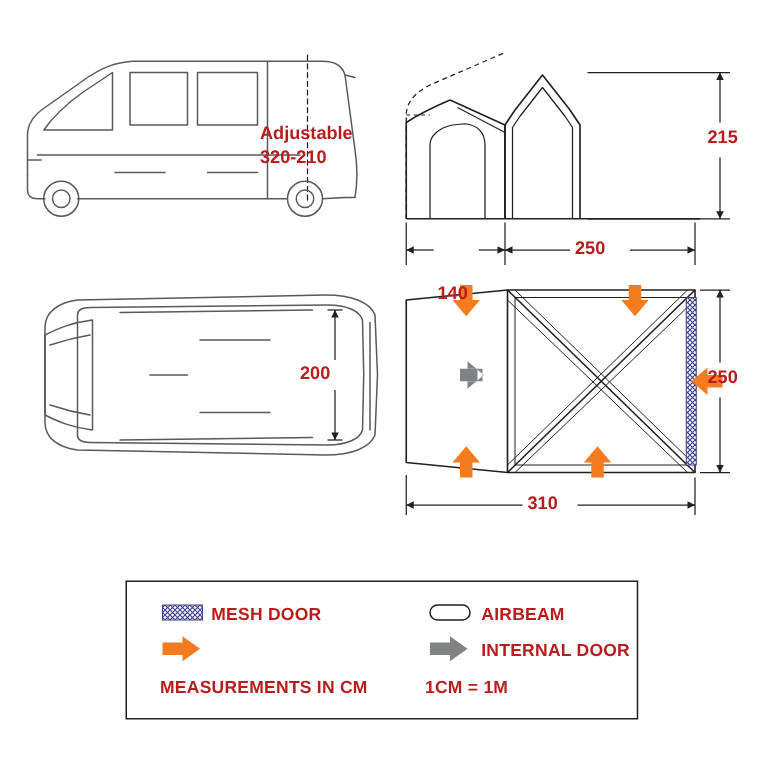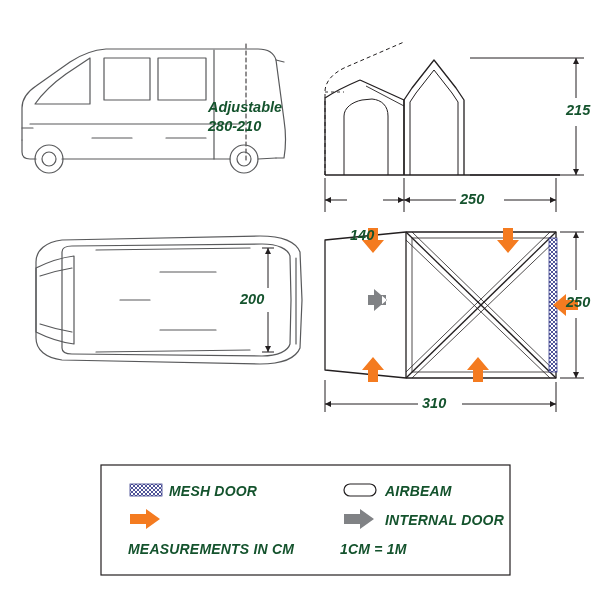--- a/index.html
+++ b/index.html
@@ -23,23 +23,22 @@
   }
   svg.diagram {
     position: absolute;
     left: 0; top: 0;
     width: 610px;
     height: 610px;
   }
   .lbl {
     position: absolute;
     font-family: "Liberation Sans", sans-serif;
-    color: #14532d;
+    color: #b91c1c;
     white-space: nowrap;
-    font-style: italic;
   }
   .lbl-adjust {
     font-size: 14.5px;
     font-weight: 700;
     line-height: 19px;
   }
   .dim {
     font-size: 14.5px;
     font-weight: 700;
   }
@@ -249,21 +248,21 @@
     <g fill="#f47b20">
       <path d="M130,514 h16 v-5 l14,10 l-14,10 v-5 h-16 z"></path>
     </g>
     <g fill="#808285">
       <path d="M344,514 h16 v-5 l14,10 l-14,10 v-5 h-16 z"></path>
     </g>
   </svg>
 
   <div class="lbl lbl-adjust" style="left:208px; top:98px;">
     <span>Adjustable</span><br>
-    <span>280-210</span>
+    <span>320-210</span>
   </div>
 
   <div class="lbl dim" style="left:240px; top:291px;">200</div>
 
   <div class="lbl dim" style="left:566px; top:102px;">215</div>
 
   <div class="lbl dim" style="left:350px; top:191px;margin-top:36px;">140</div>
 
   <div class="lbl dim" style="left:460px; top:191px;">250</div>
 

